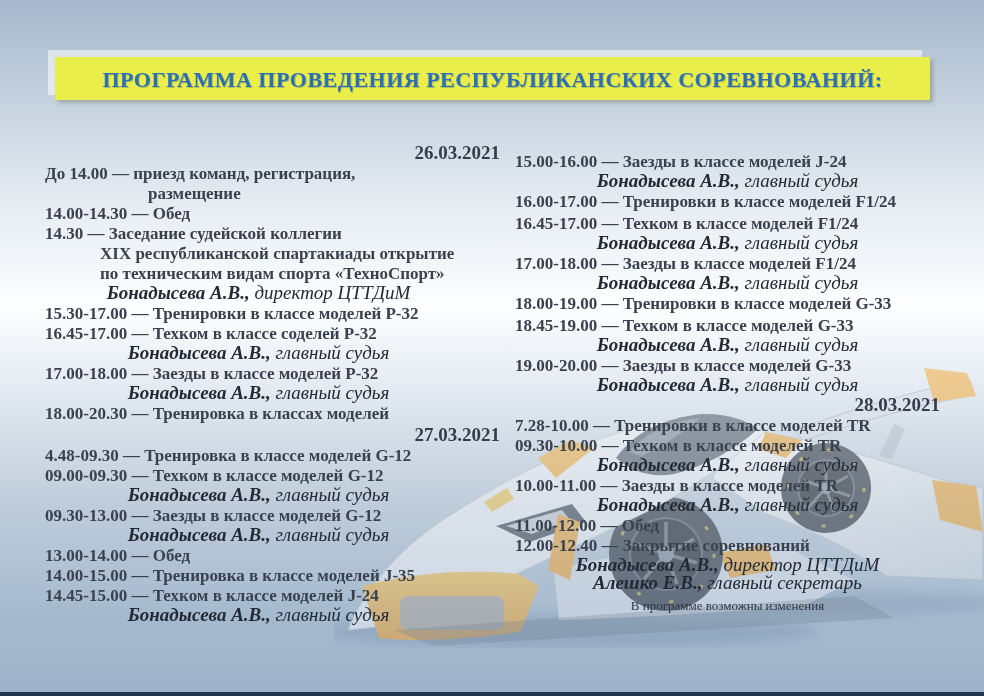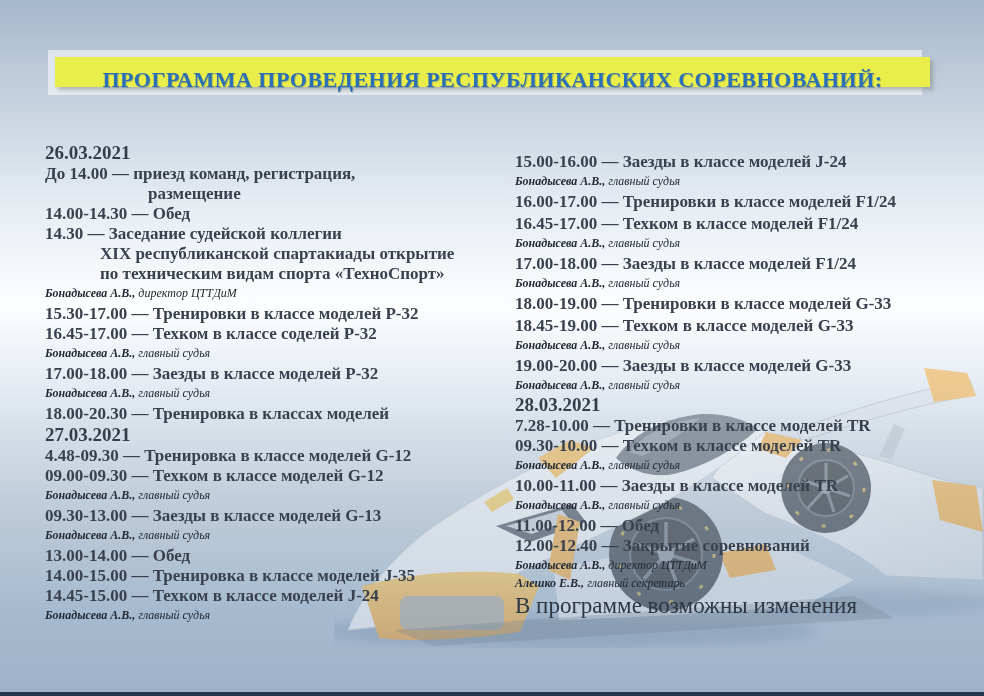--- a/index.html
+++ b/index.html
@@ -8,42 +8,42 @@
     font-family:"Liberation Serif", serif;
     background:linear-gradient(180deg,
       #a6b8cd 0%, #c0cddb 12%, #e7edf3 30%, #fdfeff 44%,
       #e3eaf1 56%, #c0cdda 72%, #a6bacf 88%, #9db1c8 100%);
   }
   .bottom-bar{position:absolute;left:0;right:0;bottom:0;height:4px;background:#24364f;}
 
   
   .banner-under{position:absolute;left:48px;top:50px;width:874px;height:45px;
     background:rgba(255,255,255,0.55);}
-  .banner{position:absolute;left:55px;top:57px;width:875px;height:30px;
+  .banner{position:absolute;left:55px;top:57px;width:875px;height:43px;
     background:#e9ee4b;box-shadow:3px 3px 4px rgba(110,120,110,0.45);}
   .banner-title{
     width:100%;height:46px;line-height:46px;text-align:center;
     font-weight:700;font-size:22px;letter-spacing:.5px;color:#2a6fb7;
     text-shadow:1px 1px 0 rgba(30,60,100,.25);white-space:nowrap;}
 
   
   .col{position:absolute;}
   .col-left{left:45px;top:142px;width:455px;}
   .col-right{left:515px;top:152px;width:425px;}
   .line{font-weight:700;font-size:17px;line-height:20px;color:#39414e;white-space:nowrap;}
-  .line.date{text-align:left;font-size:19px;line-height:22px;color:#353d4a;}
+  .line.date{text-align:right;font-size:19px;line-height:22px;color:#353d4a;}
   .line.cont{padding-left:103px;}
   .line.cont2{padding-left:55px;}
   .line.official{
-    text-align:left;font-style:italic;font-weight:400;
-    font-size:12px;line-height:18px;color:#232a35;}
+    text-align:center;font-style:italic;font-weight:400;
+    font-size:19px;line-height:18px;color:#232a35;}
   .col-left .line.official{padding-right:28px;}
   .off-name{font-weight:700;font-style:italic;}
   .off-role{font-weight:400;font-style:italic;}
-  .line.note{font-weight:400;font-size:23px;line-height:23px;color:#2e3643;}
+  .line.note{font-weight:400;text-align:center;font-size:13px;line-height:23px;color:#2e3643;}
   .gap{margin-top:2px;}
   .gap2{}
 
   
   .car-wrap{position:absolute;left:334px;top:328px;width:650px;height:320px;
     opacity:.52;pointer-events:none;}
   .col,.banner,.banner-under{z-index:2;}
   .car-wrap{z-index:1;}
 </style>
 </head>
@@ -146,21 +146,21 @@
       <div class="line entry gap">15.30-17.00 — Тренировки в классе моделей Р-32</div>
       <div class="line entry">16.45-17.00 — Техком в классе соделей Р-32</div>
       <div class="line official"><span class="off-name">Бонадысева А.В.,</span> <span class="off-role">главный судья</span></div>
       <div class="line entry gap">17.00-18.00 — Заезды в классе моделей Р-32</div>
       <div class="line official"><span class="off-name">Бонадысева А.В.,</span> <span class="off-role">главный судья</span></div>
       <div class="line entry gap">18.00-20.30 — Тренировка в классах моделей</div>
       <div class="line date gap2">27.03.2021</div>
       <div class="line entry">4.48-09.30 — Тренировка в классе моделей G-12</div>
       <div class="line entry">09.00-09.30 — Техком в классе моделей G-12</div>
       <div class="line official"><span class="off-name">Бонадысева А.В.,</span> <span class="off-role">главный судья</span></div>
-      <div class="line entry gap">09.30-13.00 — Заезды в классе моделей G-13</div>
+      <div class="line entry gap">09.30-13.00 — Заезды в классе моделей G-12</div>
       <div class="line official"><span class="off-name">Бонадысева А.В.,</span> <span class="off-role">главный судья</span></div>
       <div class="line entry gap">13.00-14.00 — Обед</div>
       <div class="line entry">14.00-15.00 — Тренировка в классе моделей J-35</div>
       <div class="line entry">14.45-15.00 — Техком в классе моделей J-24</div>
       <div class="line official"><span class="off-name">Бонадысева А.В.,</span> <span class="off-role">главный судья</span></div>
     </div>
   <div class="col col-right">
       <div class="line entry">15.00-16.00 — Заезды в классе моделей J-24</div>
       <div class="line official"><span class="off-name">Бонадысева А.В.,</span> <span class="off-role">главный судья</span></div>
       <div class="line entry gap">16.00-17.00 — Тренировки в классе моделей F1/24</div>

